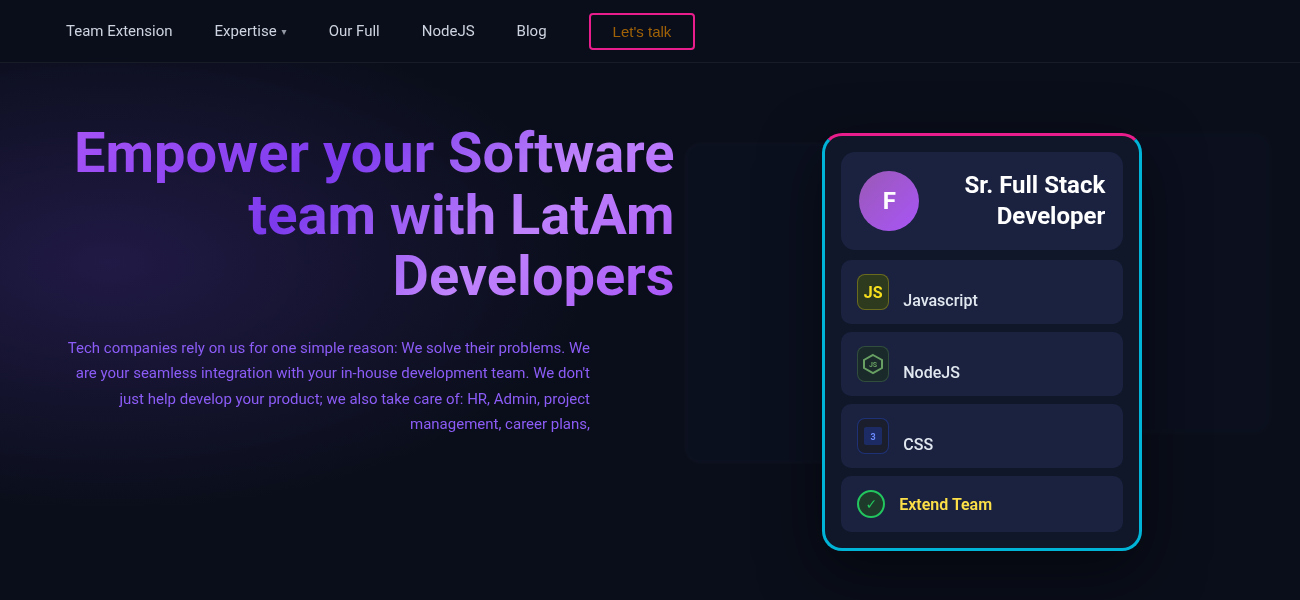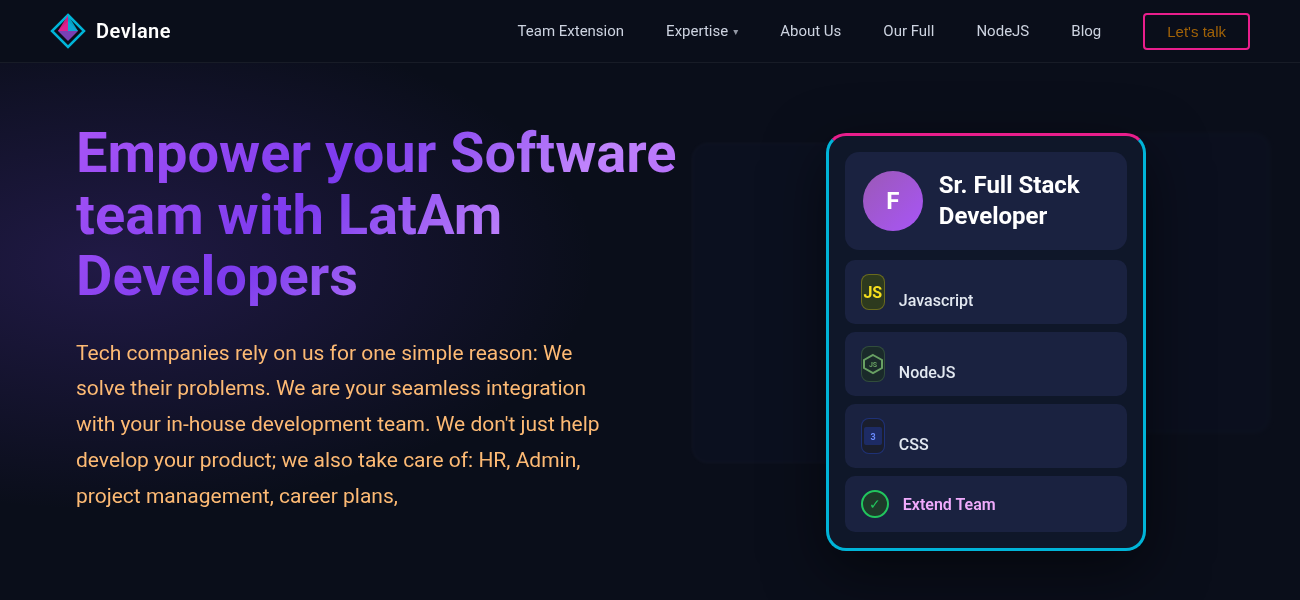--- a/index.html
+++ b/index.html
@@ -78,24 +78,25 @@
       font-weight: 500;
       cursor: pointer;
       margin-left: 16px;
       white-space: nowrap;
     }
 
     
     .hero {
       display: flex;
       align-items: flex-start;
-      padding: 60px 50px 0 76px;
+      padding: 60px 50px 0 60px;
       height: calc(600px - 63px);
       position: relative;
       overflow: hidden;
+      text-align: right;
     }
 
     
     .hero::before {
       content: '';
       position: absolute;
       top: -50px;
       left: -100px;
       width: 700px;
       height: 500px;
@@ -115,23 +116,23 @@
       font-weight: 700;
       line-height: 1.1;
       background: linear-gradient(135deg, #a855f7 0%, #7c3aed 40%, #c084fc 70%, #a855f7 100%);
       -webkit-background-clip: text;
       -webkit-text-fill-color: transparent;
       background-clip: text;
       margin-bottom: 28px;
     }
 
     .hero-description {
-      font-size: 21px;
+      font-size: 15px;
       line-height: 1.7;
-      color: #fdba74;
+      color: #8b5cf6;
       max-width: 530px;
     }
 
     
     .hero-right {
       flex: 0 0 45%;
       position: relative;
       display: flex;
       align-items: flex-start;
       justify-content: center;
@@ -227,21 +228,21 @@
       padding: 14px 16px;
       display: flex;
       align-items: center;
       gap: 14px;
       margin-bottom: 8px;
     }
 
     .skill-item:last-child { margin-bottom: 0; }
 
     .skill-icon {
-      width: 24px;
+      width: 32px;
       height: 36px;
       border-radius: 8px;
       display: flex;
       align-items: center;
       justify-content: center;
       font-size: 16px;
       font-weight: 700;
       flex-shrink: 0;
     }
 
@@ -292,48 +293,35 @@
       align-items: center;
       justify-content: center;
       color: #22c55e;
       font-size: 14px;
       flex-shrink: 0;
     }
 
     .extend-label {
       font-size: 16px;
       font-weight: 600;
-      color: #f0abfc;
+      color: #fde047;
     }
   </style>
 </head>
 <body>
 
 <nav>
-  <div class="logo-wrap">
-
-    <svg class="logo-icon" viewBox="0 0 36 36" fill="none">
-      <polygon points="18,2 34,18 18,34 2,18" fill="none" stroke="#00b4d8" stroke-width="2.5"></polygon>
-      <polygon points="18,8 28,18 18,28 8,18" fill="#a855f7" opacity="0.7"></polygon>
-      <polygon points="18,2 28,18 18,18" fill="#00b4d8" opacity="0.9"></polygon>
-      <polygon points="18,2 8,18 18,18" fill="#e91e8c" opacity="0.9"></polygon>
-    </svg>
-    <span class="logo-text">Devlane</span>
-  </div>
 
   <div class="nav-links">
     <a class="nav-link">
       <span>Team Extension</span>
     </a>
     <a class="nav-link">
       <span>Expertise</span>
       <span class="chevron-down">▾</span>
-    </a>
-    <a class="nav-link">
-      <span>About Us</span>
     </a>
     <a class="nav-link">
       <span>Our Full</span>
     </a>
     <a class="nav-link">
       <span>NodeJS</span>
     </a>
     <a class="nav-link">
       <span>Blog</span>
     </a>

